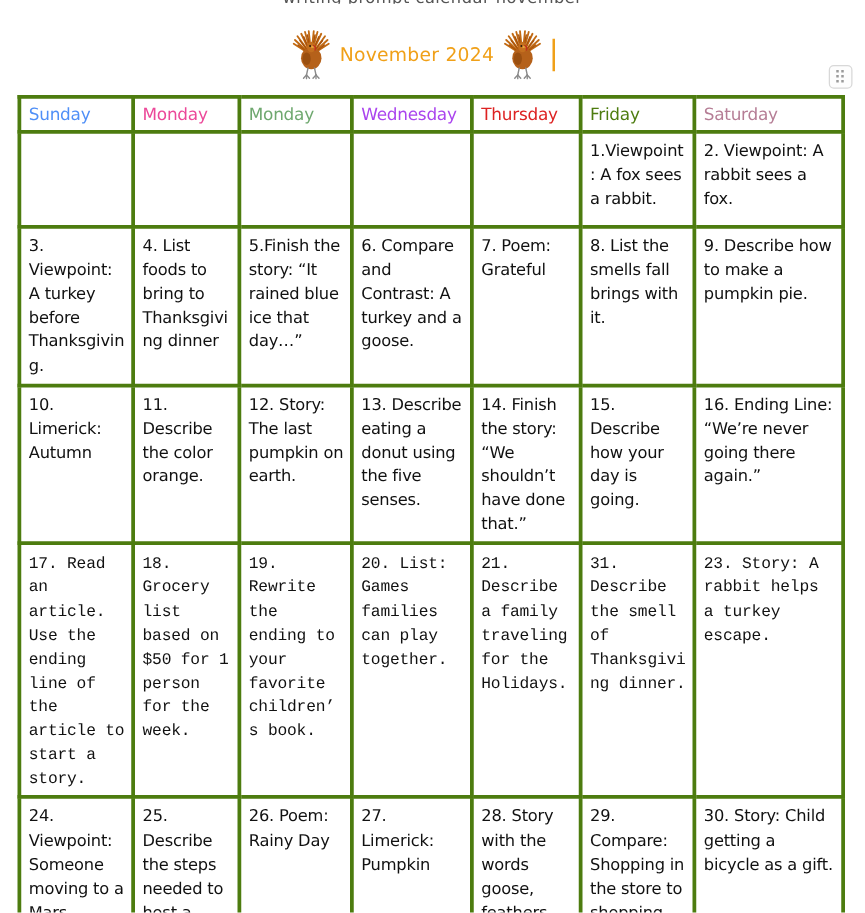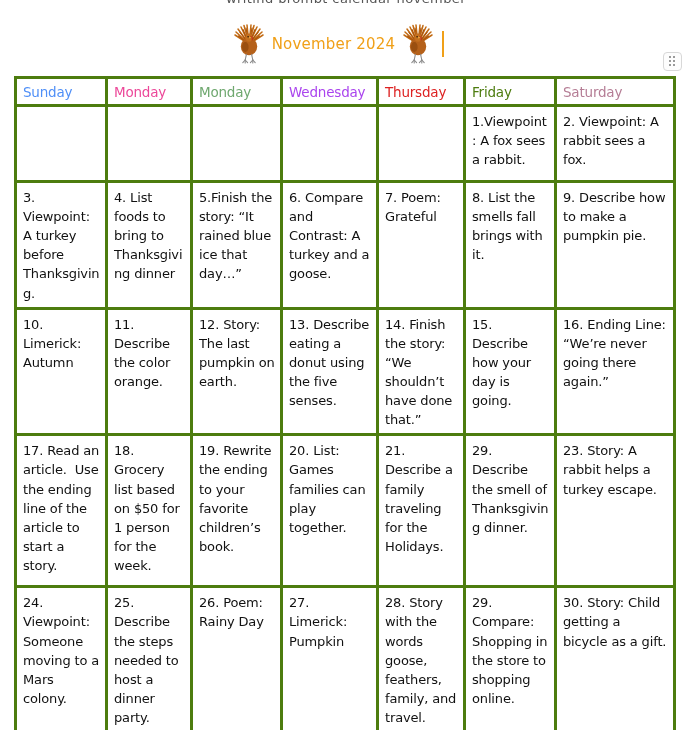--- a/index.html
+++ b/index.html
@@ -143,21 +143,21 @@
     overflow-wrap: break-word;
   }
   td.daycell .txt {
     display: block;
     white-space: pre-wrap;
   }
 
   tr.r0 td { height: 76px; }
   tr.r1 td { height: 112px; }
   tr.r2 td { height: 115px; }
-  tr.r3 td { height: 152px; }
+  tr.r3 td { height: 152px; font-family: Liberation Mono, monospace; }
   tr.r4 td { height: 140px; }
 </style>
 </head>
 <body>
 
 <div class="top-sliver">writing prompt calendar november</div>
 
 <div class="title-bar">
   <span class="title-inner">
     <span class="turkey">
@@ -378,21 +378,21 @@
         <td class="daycell">
             <span class="txt">19. Rewrite the ending to your favorite children’s book.</span>
           </td>
         <td class="daycell">
             <span class="txt">20. List: Games families can play together.</span>
           </td>
         <td class="daycell">
             <span class="txt">21. Describe a family traveling for the Holidays.</span>
           </td>
         <td class="daycell">
-            <span class="txt">29.  Describe the smell of Thanksgiving dinner.</span>
+            <span class="txt">31.  Describe the smell of Thanksgiving dinner.</span>
           </td>
         <td class="daycell">
             <span class="txt">23. Story: A rabbit helps a turkey escape.</span>
           </td>
       </tr>
       <tr class="r4">
         <td class="daycell">
             <span class="txt">24. Viewpoint: Someone moving to a Mars colony.</span>
           </td>
         <td class="daycell">

